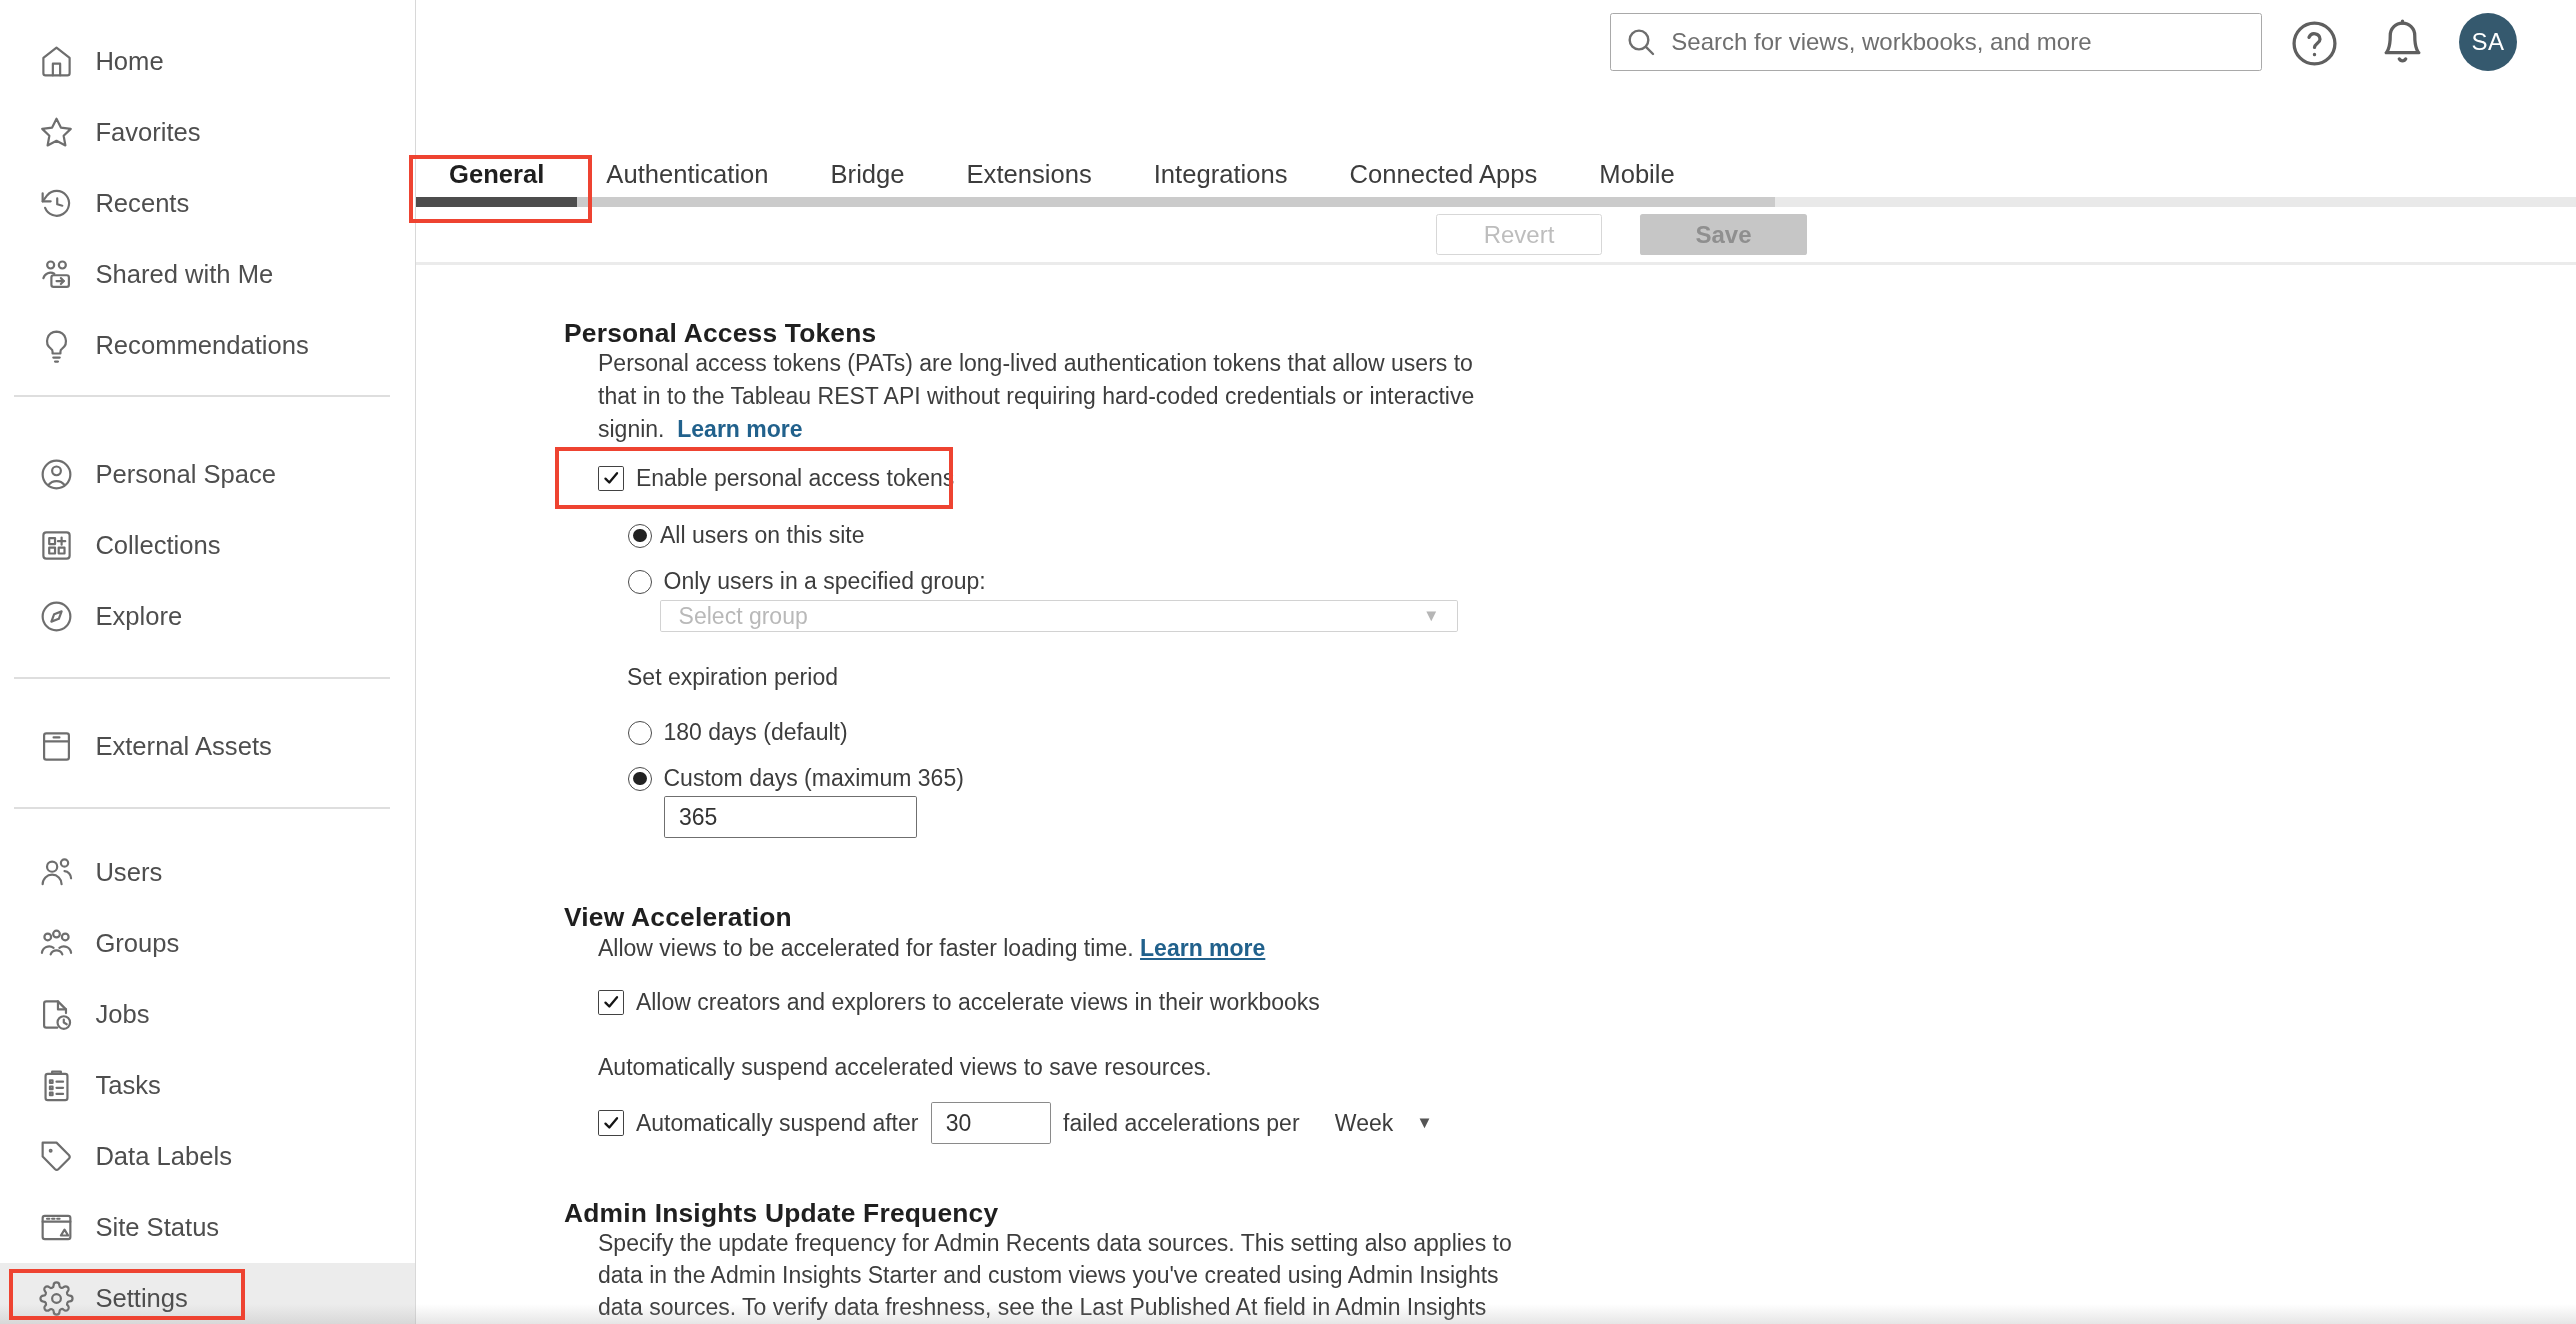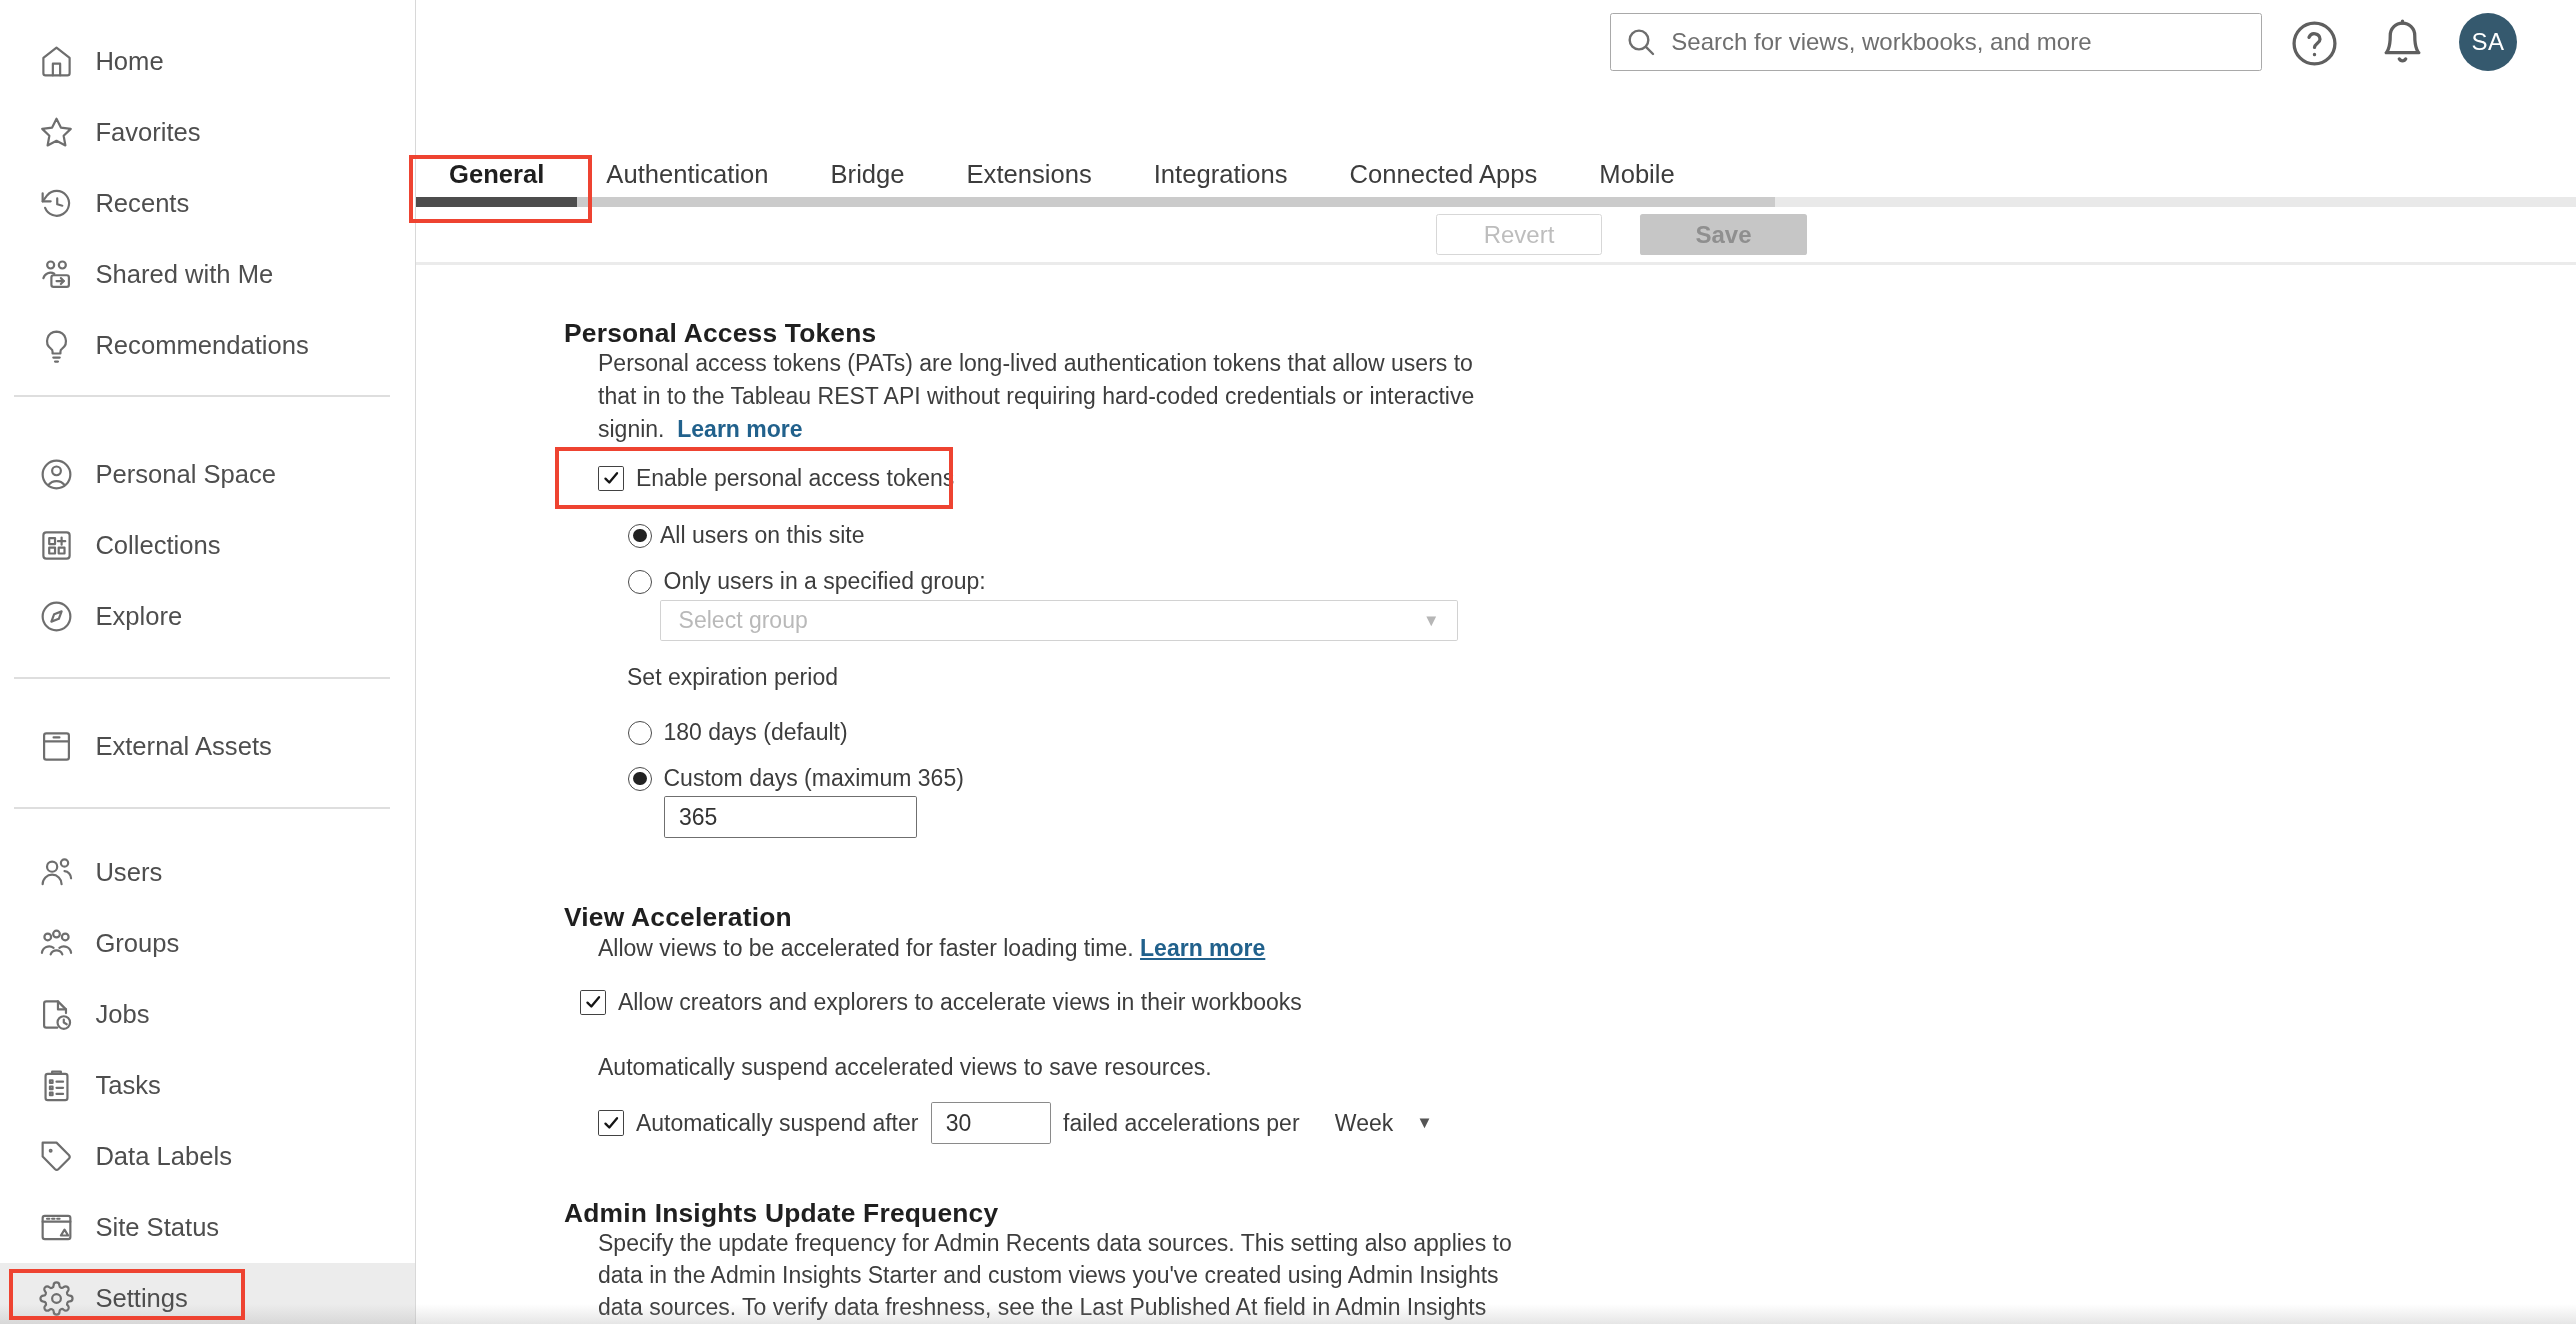--- a/index.html
+++ b/index.html
@@ -64,21 +64,21 @@
   .link{color:#21618c;font-weight:bold;cursor:pointer;text-decoration:none;}
   .link.underline{text-decoration:underline;}
   .ctrl-row{position:absolute;display:flex;align-items:center;gap:12.3px;font-size:23px;color:#3d3d3d;white-space:nowrap;}
   .checkbox{width:25.6px;height:25.6px;box-sizing:border-box;border:1.8px solid #424242;border-radius:1.8px;
             background:#fff;display:flex;align-items:center;justify-content:center;cursor:pointer;flex:0 0 auto;}
   .checkbox svg{width:18.5px;height:18.5px;stroke:#151515;fill:none;stroke-width:3;stroke-linecap:round;stroke-linejoin:round;}
   .radio{width:24px;height:24px;box-sizing:border-box;border:1.8px solid #4a4a4a;border-radius:50%;
          position:relative;background:#fff;cursor:pointer;flex:0 0 auto;}
   .radio.checked::after{content:"";position:absolute;inset:4.4px;background:#222;border-radius:50%;}
   .select{
-    position:absolute;left:660px;top:600px;width:798px;height:41px;box-sizing:border-box;
+    position:absolute;left:660px;top:600px;width:798px;height:32px;box-sizing:border-box;
     border:1.8px solid #d2d2d2;border-radius:1.8px;display:flex;align-items:center;justify-content:space-between;
     padding:0 17.6px;font-size:23px;color:#b9b9b9;background:#fff;cursor:default;
   }
   .caret{font-size:16.7px;color:#b6b6b6;}
   .caret.dark{color:#555;}
   .text-input{
     box-sizing:border-box;border:1.8px solid #6f6f6f;border-radius:1.8px;font-size:23px;color:#333;
     padding:0 14px;font-family:inherit;outline:none;background:#fff;
   }
   #input-365{position:absolute;left:664px;top:796px;width:253px;height:42px;}
@@ -363,21 +363,21 @@
 </div>
 <input class="text-input" id="input-365" value="365" style="">
 
 <h2 class="h2" style="left:564px;top:880px;">View Acceleration</h2>
 <div class="para" style="left:598px;top:932px;">
   <div class="para-line">
     <span>Allow views to be accelerated for faster loading time.</span>&nbsp;<a class="link underline">Learn more</a>
   </div>
 </div>
 
-<div class="ctrl-row" style="left:580px;top:989px;">
+<div class="ctrl-row" style="left:598px;top:989px;">
   <span class="checkbox" role="checkbox" aria-checked="true">
     <svg viewBox="0 0 24 24">
         <polyline points="4.5 12.5 9.5 17.5 19.5 5.5"></polyline>
       </svg>
   </span>
   <span>Allow creators and explorers to accelerate views in their workbooks</span>
 </div>
 
 <div class="static-note" style="left:598px;top:1054px;">Automatically suspend accelerated views to save resources.</div>
 

